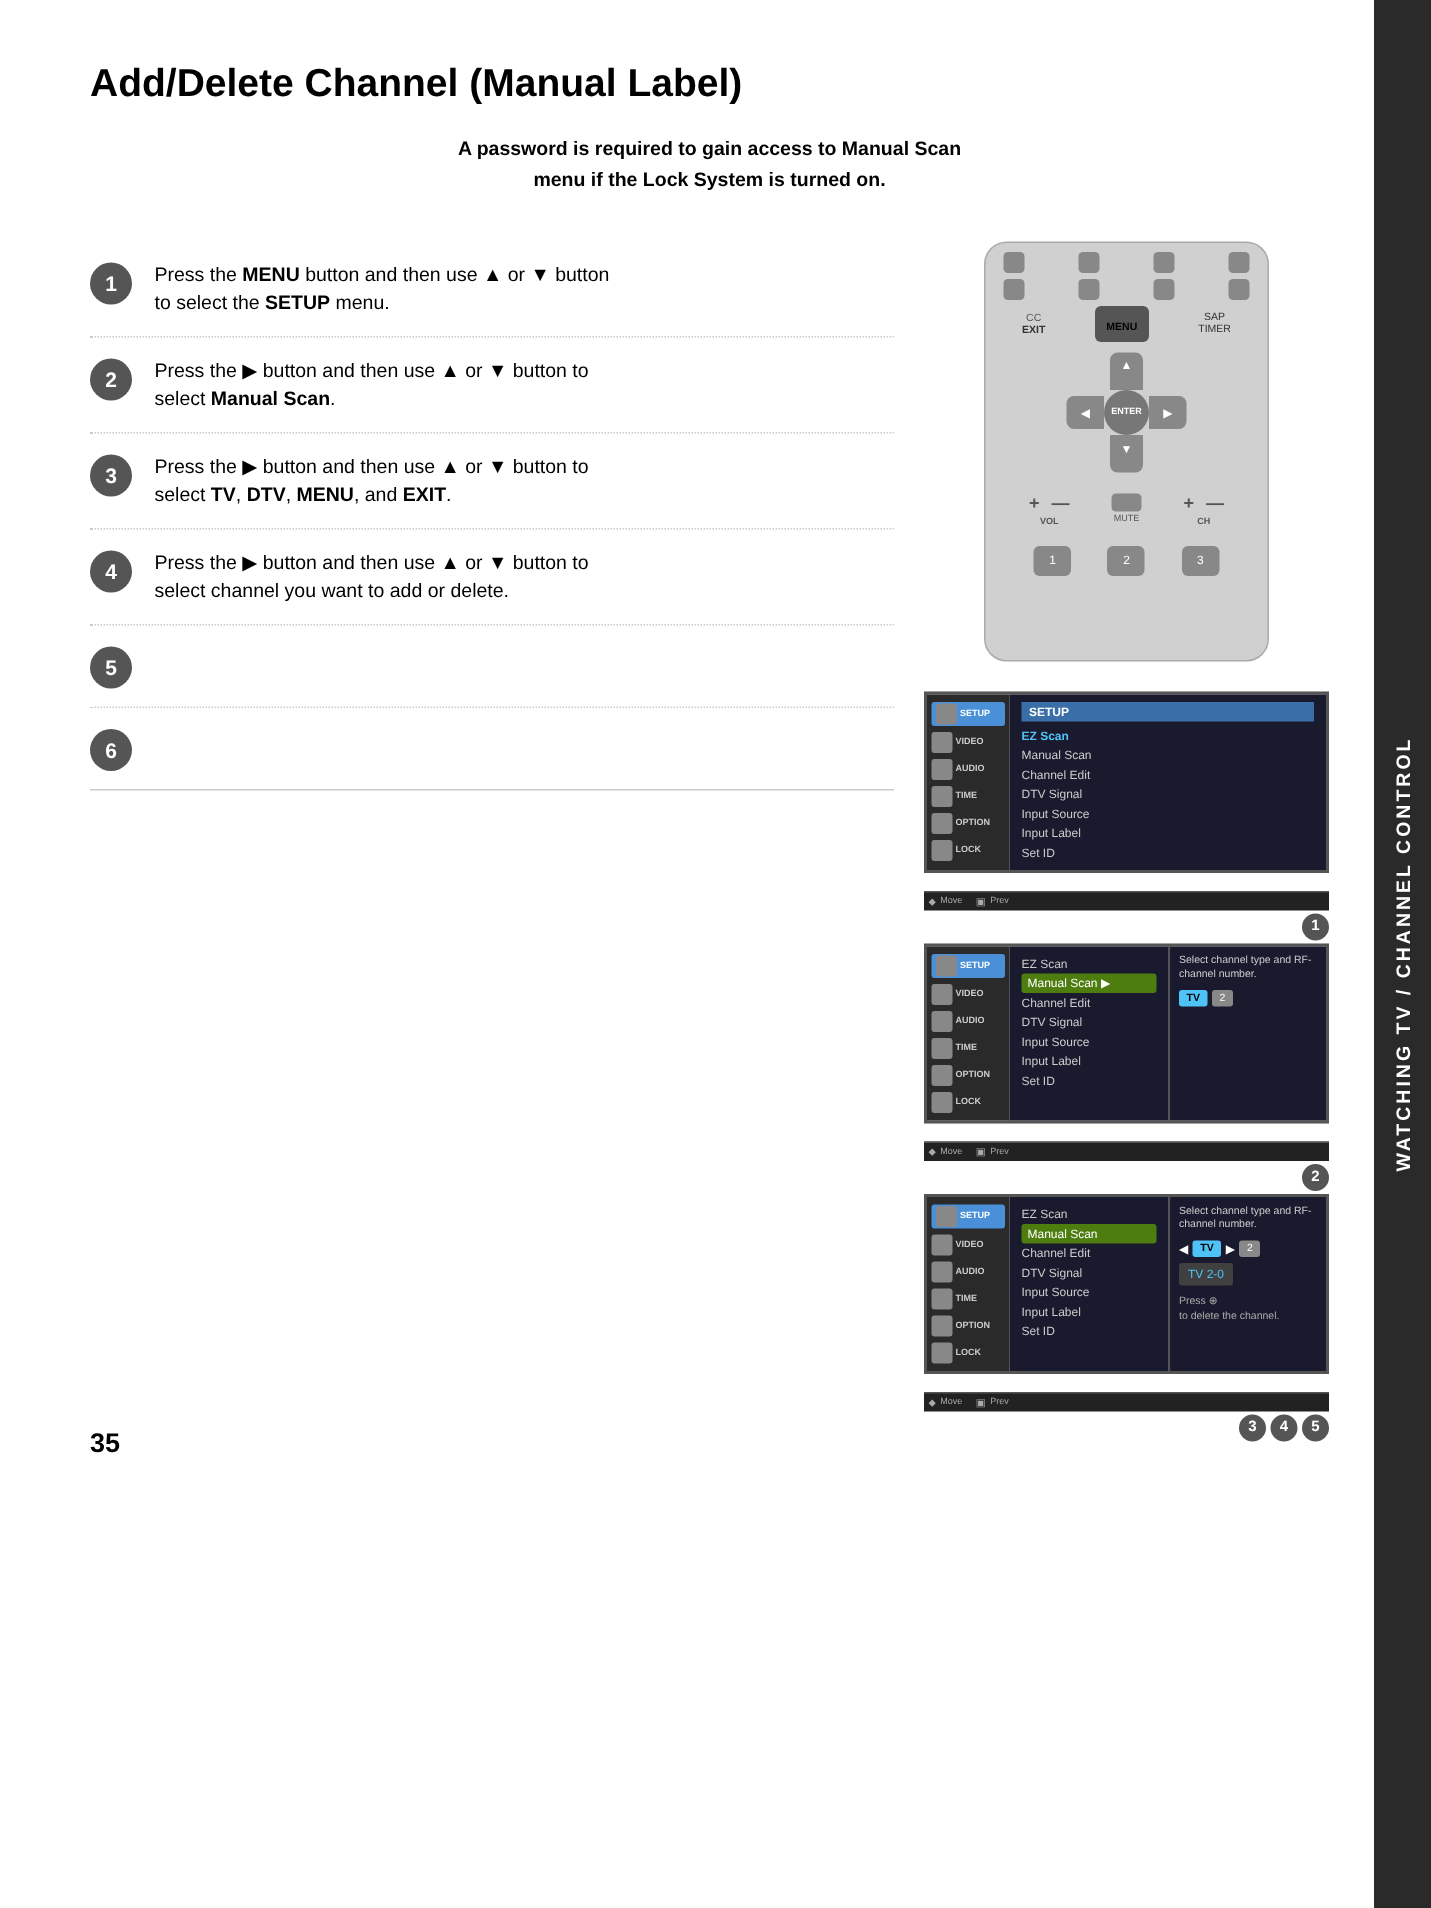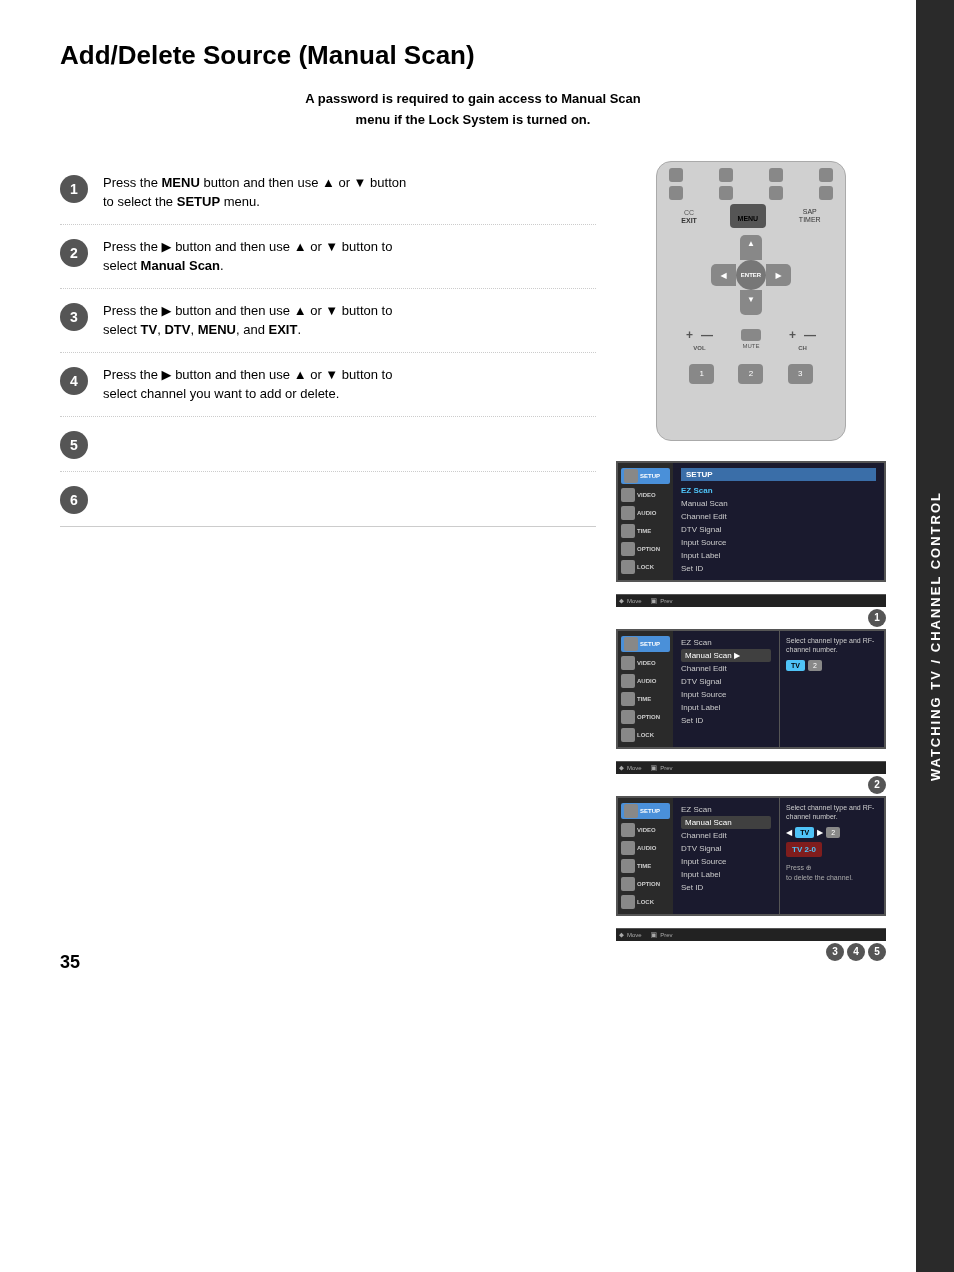--- a/index.html
+++ b/index.html
@@ -323,21 +323,21 @@
       padding: 2px 0;
       cursor: pointer;
     }
 
     .screen-menu-item.highlighted {
       color: #4fc3f7;
       font-weight: bold;
     }
 
     .screen-menu-item.selected-item {
-      background: #404040;
+      background: #4d7c0f;
       color: #fff;
       padding: 2px 4px;
       border-radius: 2px;
     }
 
     .screen-right {
       width: 105px;
       background: #1a1a2e;
       padding: 5px 6px;
       border-left: 1px solid #555;
@@ -457,24 +457,24 @@
 
     .cc-label {
       font-size: 7px;
       color: #555;
       text-align: center;
       margin-top: 1px;
     }
 
     
     .tv-box {
-      background: #7f1d1d;
+      background: #404040;
       color: #4fc3f7;
       font-size: 8px;
-      font-weight: bold;
+      font-weight: normal;
       padding: 3px 6px;
       border-radius: 2px;
       margin-top: 4px;
       display: inline-block;
     }
 
     .press-note {
       font-size: 7px;
       color: #aaa;
       margin-top: 6px;
@@ -505,21 +505,21 @@
   </style>
 </head>
 <body>
 
 <div class="sidebar">
   <span class="sidebar-text">WATCHING TV / CHANNEL CONTROL</span>
 </div>
 
 <div class="main">
 
-  <h1 class="page-title">Add/Delete Source (Manual Scan)</h1>
+  <h1 class="page-title">Add/Delete Channel (Manual Label)</h1>
   <p class="page-subtitle">
     A password is required to gain access to Manual Scan<br>menu if the Lock System is turned on.
   </p>
 
   <div class="two-col">
 
     <div class="left-col">
 
       <div class="step">
         <div class="step-circle">1</div>

